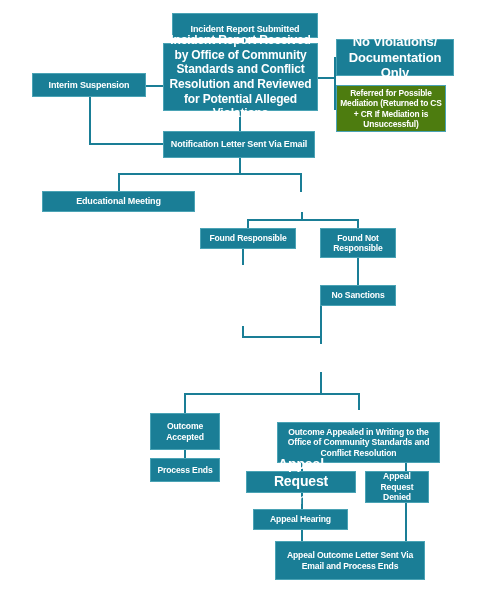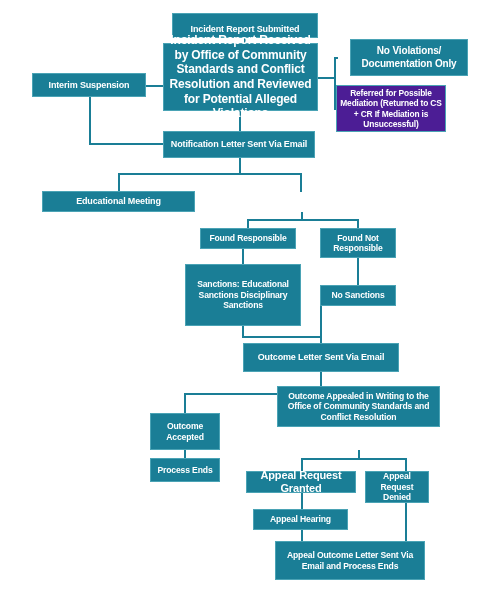--- a/index.html
+++ b/index.html
@@ -84,60 +84,54 @@
     <div class="connector v" style="left: 405px; top: 458px; background: rgb(26, 126, 150); height: 14px;"></div>
     <div class="connector v" style="left: 301px; top: 493px; background: rgb(26, 126, 150); height: 17px;"></div>
     <div class="connector v" style="left: 301px; top: 530px; background: rgb(26, 126, 150); height: 12px;"></div>
     <div class="connector v" style="left: 405px; top: 503px; background: rgb(26, 126, 150); height: 39px;"></div>
     <div class="node" style="left: 172px; top: 13px; width: 146px; height: 25px; font-size: 9px; background: rgb(26, 126, 150); border-color: rgb(74, 163, 181); color: rgb(255, 255, 255); align-items: flex-end;">
       <span>Incident Report Submitted</span>
     </div>
     <div class="node" style="left: 163px; top: 43px; width: 155px; height: 68px; font-size: 12px; background: rgb(26, 126, 150); border-color: rgb(74, 163, 181); color: rgb(255, 255, 255);">
       <span>Incident Report Received by Office of Community Standards and Conflict Resolution and Reviewed for Potential Alleged Violations</span>
     </div>
-    <div class="node" style="left: 336px; top: 39px; width: 118px; height: 37px; font-size: 10px; background: rgb(26, 126, 150); border-color: rgb(74, 163, 181); color: rgb(255, 255, 255); margin-left: 14px;">
+    <div class="node" style="left: 336px; top: 39px; width: 118px; height: 37px; font-size: 13px; background: rgb(26, 126, 150); border-color: rgb(74, 163, 181); color: rgb(255, 255, 255);">
       <span>No Violations/ Documentation Only</span>
     </div>
-    <div class="node" style="left: 336px; top: 85px; width: 110px; height: 47px; font-size: 8.4px; background: #4c1d95; border-color: rgb(74, 163, 181); color: rgb(255, 255, 255);">
+    <div class="node" style="left: 336px; top: 85px; width: 110px; height: 47px; font-size: 8.4px; background: #4d7c0f; border-color: rgb(74, 163, 181); color: rgb(255, 255, 255);">
       <span>Referred for Possible Mediation (Returned to CS + CR If Mediation is Unsuccessful)</span>
     </div>
     <div class="node" style="left: 32px; top: 73px; width: 114px; height: 24px; font-size: 9px; background: rgb(26, 126, 150); border-color: rgb(74, 163, 181); color: rgb(255, 255, 255);">
       <span>Interim Suspension</span>
     </div>
     <div class="node" style="left: 163px; top: 131px; width: 152px; height: 27px; font-size: 9px; background: rgb(26, 126, 150); border-color: rgb(74, 163, 181); color: rgb(255, 255, 255);">
       <span>Notification Letter Sent Via Email</span>
     </div>
     <div class="node" style="left: 42px; top: 191px; width: 153px; height: 21px; font-size: 9px; background: rgb(26, 126, 150); border-color: rgb(74, 163, 181); color: rgb(255, 255, 255);">
       <span>Educational Meeting</span>
     </div>
     <div class="node" style="left: 200px; top: 228px; width: 96px; height: 21px; font-size: 8.6px; background: rgb(26, 126, 150); border-color: rgb(74, 163, 181); color: rgb(255, 255, 255);">
       <span>Found Responsible</span>
     </div>
     <div class="node" style="left: 320px; top: 228px; width: 76px; height: 30px; font-size: 8.6px; background: rgb(26, 126, 150); border-color: rgb(74, 163, 181); color: rgb(255, 255, 255); text-align: center;">
       <span>Found Not Responsible</span>
     </div>
-    <div class="node" style="left: 185px; top: 264px; width: 116px; height: 62px; font-size: 8.6px; background: rgb(26, 126, 150); border-color: rgb(74, 163, 181); color: rgb(255, 255, 255);">
-      <span>Sanctions: Educational Sanctions Disciplinary Sanctions</span>
-    </div>
     <div class="node" style="left: 320px; top: 285px; width: 76px; height: 21px; font-size: 8.6px; background: rgb(26, 126, 150); border-color: rgb(74, 163, 181); color: rgb(255, 255, 255);">
       <span>No Sanctions</span>
-    </div>
-    <div class="node" style="left: 243px; top: 343px; width: 156px; height: 29px; font-size: 9px; background: rgb(26, 126, 150); border-color: rgb(74, 163, 181); color: rgb(255, 255, 255);">
-      <span>Outcome Letter Sent Via Email</span>
     </div>
     <div class="node" style="left: 150px; top: 413px; width: 70px; height: 37px; font-size: 8.6px; background: rgb(26, 126, 150); border-color: rgb(74, 163, 181); color: rgb(255, 255, 255);">
       <span>Outcome Accepted</span>
     </div>
     <div class="node" style="left: 150px; top: 458px; width: 70px; height: 24px; font-size: 8.6px; background: rgb(26, 126, 150); border-color: rgb(74, 163, 181); color: rgb(255, 255, 255);">
       <span>Process Ends</span>
     </div>
-    <div class="node" style="left: 277px; top: 386px; width: 163px; height: 41px; font-size: 8.6px; background: rgb(26, 126, 150); border-color: rgb(74, 163, 181); color: rgb(255, 255, 255);">
+    <div class="node" style="left: 277px; top: 422px; width: 163px; height: 41px; font-size: 8.6px; background: rgb(26, 126, 150); border-color: rgb(74, 163, 181); color: rgb(255, 255, 255);">
       <span>Outcome Appealed in Writing to the Office of Community Standards and Conflict Resolution</span>
     </div>
-    <div class="node" style="left: 246px; top: 471px; width: 110px; height: 22px; font-size: 11px; background: rgb(26, 126, 150); border-color: rgb(74, 163, 181); color: rgb(255, 255, 255);">
+    <div class="node" style="left: 246px; top: 471px; width: 110px; height: 22px; font-size: 14px; background: rgb(26, 126, 150); border-color: rgb(74, 163, 181); color: rgb(255, 255, 255);">
       <span>Appeal Request Granted</span>
     </div>
     <div class="node" style="left: 365px; top: 471px; width: 64px; height: 32px; font-size: 8.6px; background: rgb(26, 126, 150); border-color: rgb(74, 163, 181); color: rgb(255, 255, 255);">
       <span>Appeal Request Denied</span>
     </div>
     <div class="node" style="left: 253px; top: 509px; width: 95px; height: 21px; font-size: 8.6px; background: rgb(26, 126, 150); border-color: rgb(74, 163, 181); color: rgb(255, 255, 255);">
       <span>Appeal Hearing</span>
     </div>
     <div class="node" style="left: 275px; top: 541px; width: 150px; height: 39px; font-size: 8.6px; background: rgb(26, 126, 150); border-color: rgb(74, 163, 181); color: rgb(255, 255, 255);">
       <span>Appeal Outcome Letter Sent Via Email and Process Ends</span>

